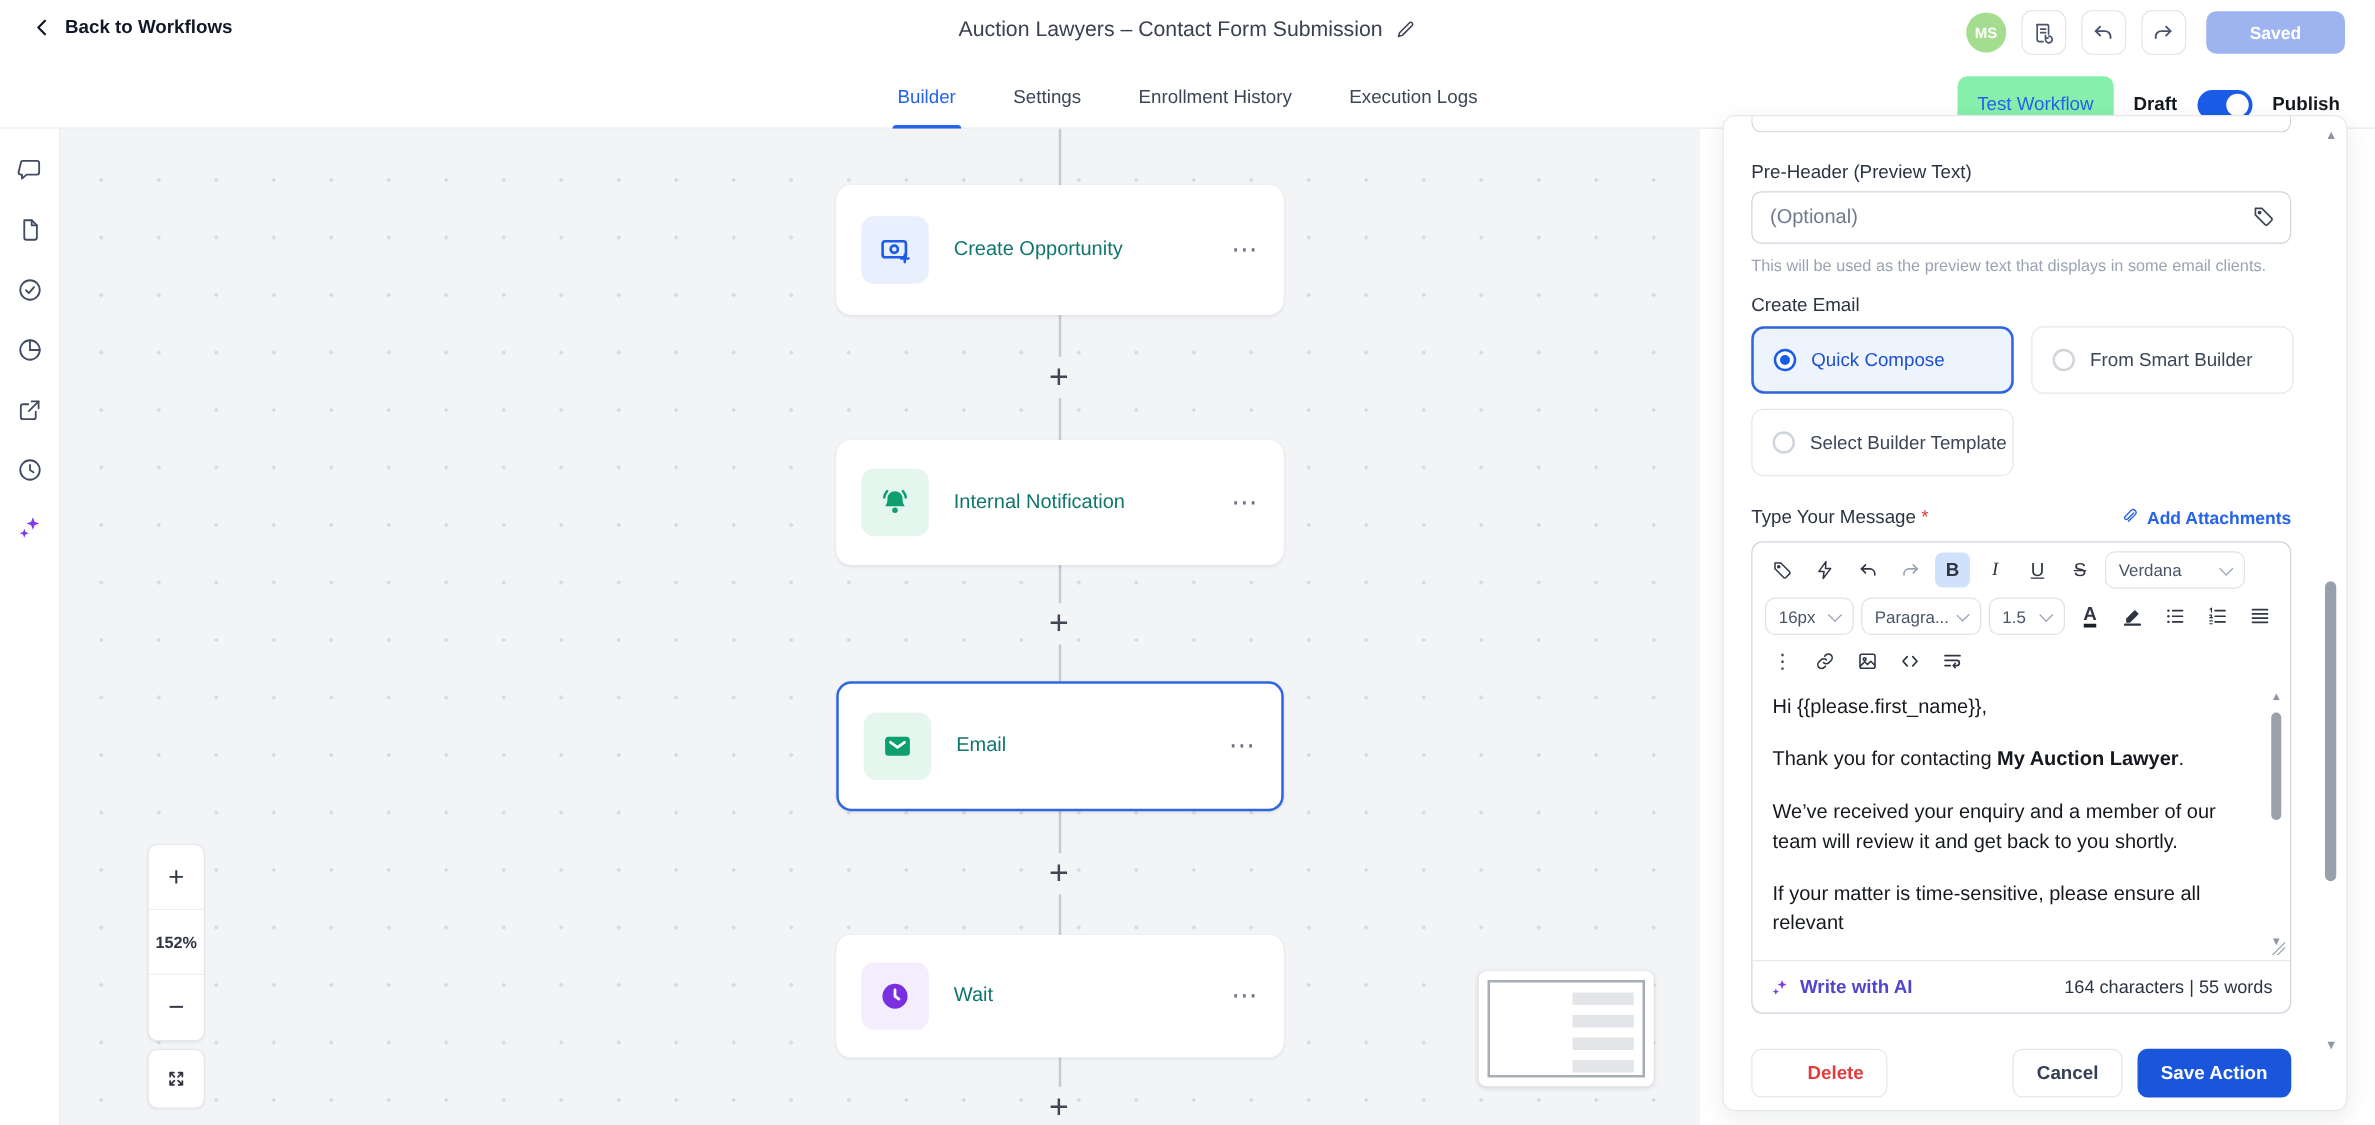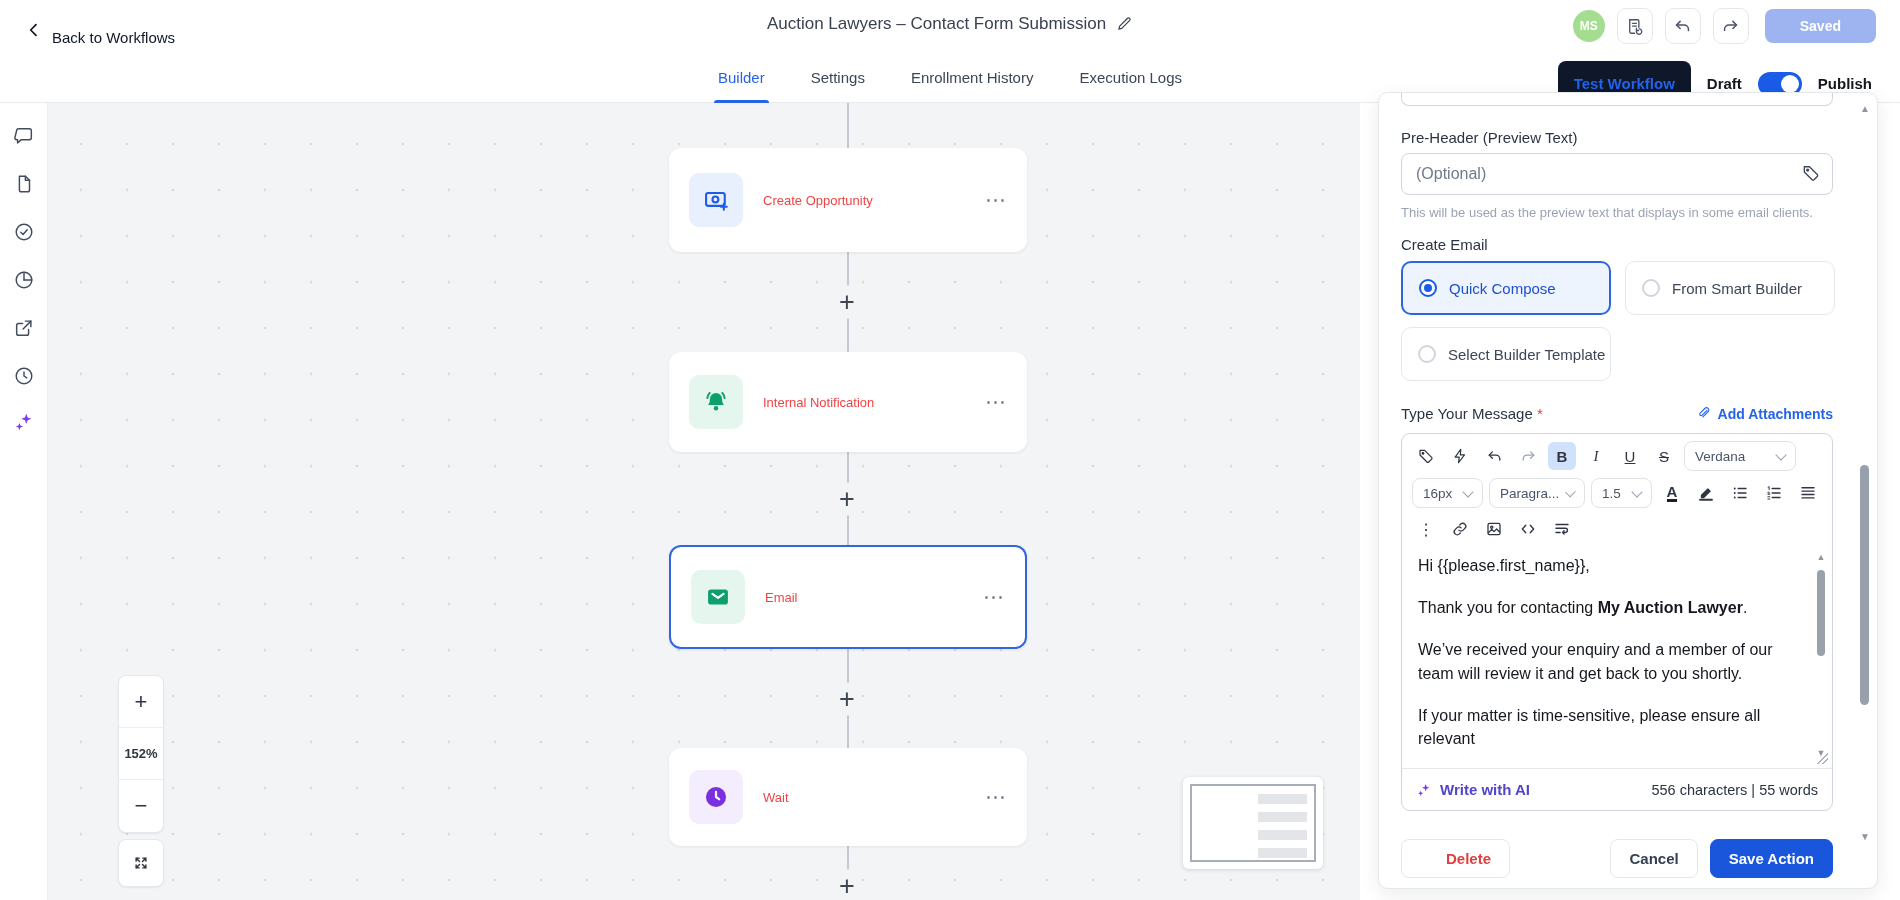--- a/index.html
+++ b/index.html
@@ -2,59 +2,59 @@
 <html><head>
 <meta charset="utf-8">
 <style>
   * { margin:0; padding:0; box-sizing:border-box; }
   html,body { width:1900px; height:900px; overflow:hidden; background:#fff;
     font-family:"Liberation Sans", sans-serif; color:#101828; }
 
   
   .header { position:absolute; left:0; top:0; width:1900px; height:52px; background:#fff; }
   .back { position:absolute; left:26px; top:13px; display:flex; align-items:center; gap:10px; cursor:pointer; }
-  .back-label { font-size:15px; font-weight:400; color:#101828;margin-top:16px; }
+  .back-label { font-size:15px; font-weight:700; color:#101828; }
   .wf-title { position:absolute; left:0; right:0; top:14px; text-align:center; font-size:17px; color:#3a4150; }
   .wf-title .pencil { display:inline-block; vertical-align:-3px; margin-left:10px; }
   .hdr-right { position:absolute; right:24px; top:8px; display:flex; align-items:center; gap:12px; }
   .avatar { width:32px; height:32px; border-radius:50%; background:#a4dd90; color:#fff; font-size:12px; font-weight:700;
     display:flex; align-items:center; justify-content:center; }
   .icon-btn { width:36px; height:36px; border:1px solid #e4e7ec; border-radius:9px; background:#fff;
     display:flex; align-items:center; justify-content:center; color:#4a5469; cursor:pointer; }
   .saved-btn { background:#9db4f0; color:#fff; font-size:14px; font-weight:700; border:none; border-radius:8px;
     padding:9px 35px; margin-left:4px; }
 
   
   .tabbar { position:absolute; left:0; top:52px; width:1900px; height:51px; background:#fff; border-bottom:1px solid #e8eaee; }
   .tabs { position:absolute; left:0; right:0; top:0; height:51px; display:flex; justify-content:center; gap:46px; }
   .tab { position:relative; display:flex; align-items:center; font-size:15px; color:#3c4656; font-weight:500; cursor:pointer; }
   .tab.active { color:#2563eb; }
   .tab.active::after { content:""; position:absolute; left:-4px; right:-4px; bottom:0; height:3px; background:#2563eb; border-radius:3px 3px 0 0; }
   .tabbar-right { position:absolute; right:28px; top:9px; display:flex; align-items:center; gap:16px; }
-  .test-wf { background:#0f172a; color:#2563eb; font-size:15px; font-weight:700; border:none; border-radius:8px; padding:14px 16px; cursor:pointer; }
+  .test-wf { background:#86efac; color:#2563eb; font-size:15px; font-weight:400; border:none; border-radius:8px; padding:14px 16px; cursor:pointer; }
   .draft-label,.publish-label { font-size:15px; font-weight:600; color:#15191f; }
   .switch { width:44px; height:24px; border-radius:12px; background:#1a5ce8; position:relative; cursor:pointer; }
   .switch .knob { position:absolute; right:3px; top:3px; width:18px; height:18px; border-radius:50%; background:#fff; }
 
   
   .rail { position:absolute; left:0; top:103px; width:48px; height:797px; background:#fff; border-right:1px solid #eceef2; }
   .rail-icon { position:absolute; left:13px; width:22px; height:22px; color:#424c61; cursor:pointer; }
 
   
   .canvas { position:absolute; left:48px; top:103px; width:1312px; height:797px; background:#f3f4f6;
     background-image:radial-gradient(#d9dbe0 1.5px, transparent 1.6px); background-size:46px 46px; background-position:10px 18px; }
   .trunk { position:absolute; left:799px; top:0; width:2px; height:797px; background:#c5c9d1; }
   .node { position:absolute; left:621px; width:358px; height:104px; background:#fff; border-radius:12px;
     box-shadow:0 1px 3px rgba(16,24,40,.08); display:flex; align-items:center; gap:20px; padding-left:20px; cursor:pointer; }
   .node.selected { border:2px solid #3166e0; }
   .node-icon { width:54px; height:54px; border-radius:10px; display:flex; align-items:center; justify-content:center; flex:0 0 54px; }
   .node-icon.blue { background:#e8effd; color:#1d5be8; }
   .node-icon.green { background:#e4f6ee; color:#0e9f6e; }
   .node-icon.purple { background:#f3edfd; color:#7a30e0; }
-  .node-label { font-size:13px; color:#ef4444; }
+  .node-label { font-size:16px; color:#0f766e; }
   .node-menu { position:absolute; right:20px; top:50%; transform:translateY(-50%); color:#6b7280; font-size:21px; letter-spacing:1px; cursor:pointer; }
   .plus-btn { position:absolute; left:799px; transform:translate(-50%,-50%); background:#f3f4f6; color:#3f4654;
     font-size:27px; font-weight:400; line-height:1; padding:3px 2px; cursor:pointer; }
 
   .zoomctl { position:absolute; left:70px; top:572px; width:46px; background:#fff; border:1px solid #e5e7eb; border-radius:8px;
     box-shadow:0 1px 2px rgba(16,24,40,.06); overflow:hidden; }
   .zoomctl .cell { height:52px; display:flex; align-items:center; justify-content:center; border-bottom:1px solid #eceef2; color:#2f3542; cursor:pointer; }
   .zoomctl .cell:last-child { border-bottom:none; }
   .zoomctl .plus,.zoomctl .minus { font-size:22px; }
   .zoomctl .pct { font-size:13px; font-weight:600; cursor:default; }
@@ -489,21 +489,21 @@
       <div class="editor-footer">
         <span class="write-ai">
           <span>
               <svg width="16" height="16" viewBox="0 0 24 24" fill="#7e3bf0">
                 <path d="M14.5 3 l1.5 4 4 1.5 -4 1.5 -1.5 4 -1.5-4 -4-1.5 4-1.5 z"></path>
                 <path d="M7 13 l1.1 2.9 2.9 1.1 -2.9 1.1 L7 21 l-1.1-2.9 L3 17 l2.9-1.1 z"></path>
               </svg>
             </span>
           <span>Write with AI</span>
         </span>
-        <span class="stats">556 characters | 55 words</span>
+        <span class="stats">164 characters | 55 words</span>
       </div>
     </div>
 
     <div class="btn-row">
       <button class="btn btn-delete">Delete</button>
       <button class="btn btn-cancel">Cancel</button>
       <button class="btn btn-save">Save Action</button>
     </div>
   </div>
 

